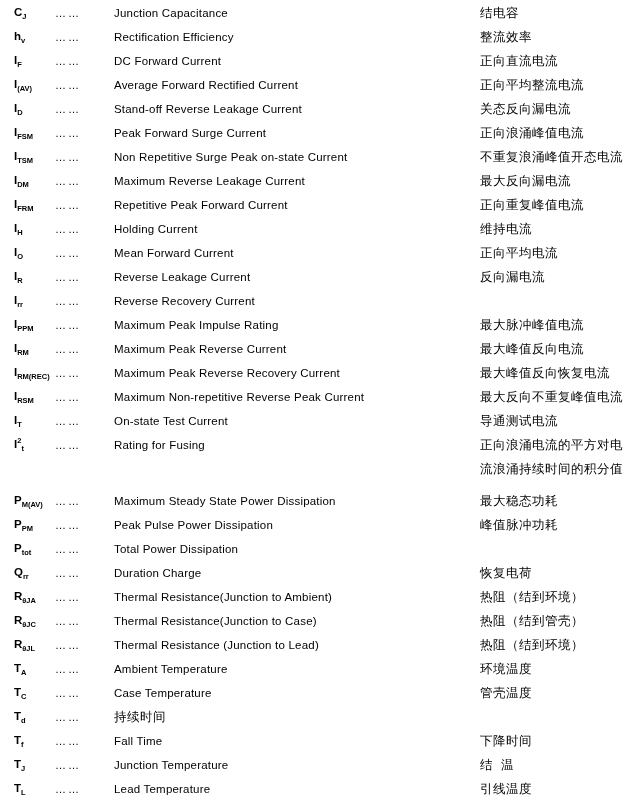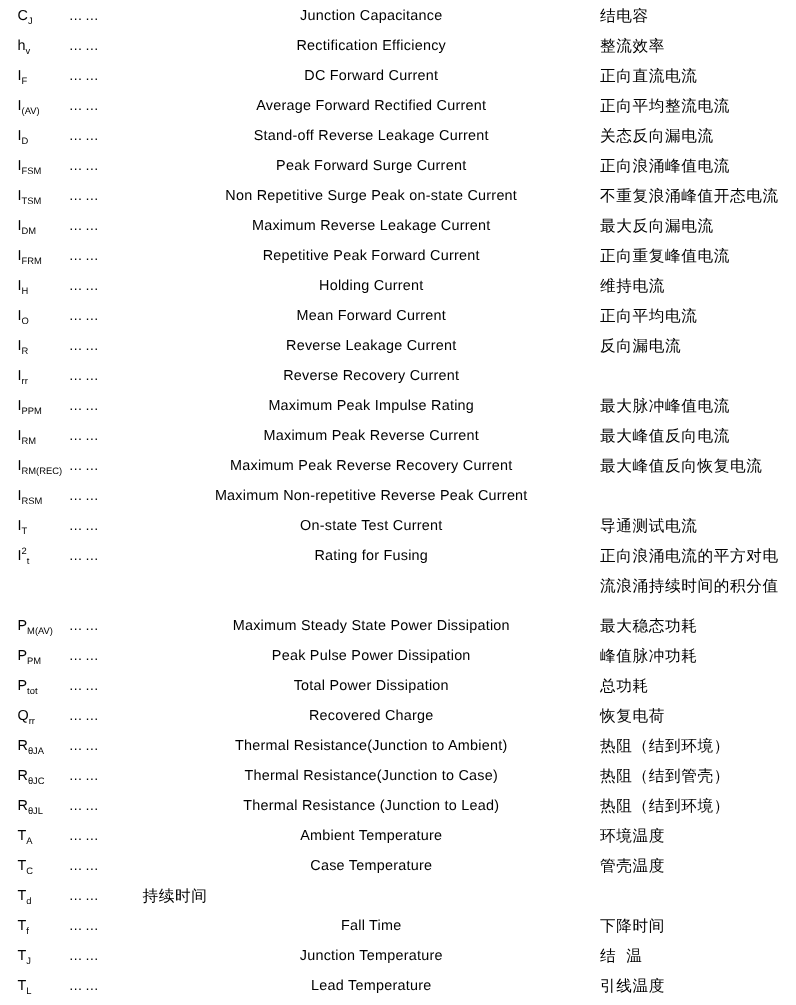--- a/index.html
+++ b/index.html
@@ -8,25 +8,25 @@
     font-family:"Liberation Sans", sans-serif; color:#000;
   }
   .page { padding:1px 0 0 14px; }
   .row {
     display:grid;
     grid-template-columns:41px 59px 366px 1fr;
     height:24px;
     align-items:center;
   }
   .row.gap { margin-top:8px; }
-  .sym { font-size:11.5px; white-space:nowrap; line-height:1; }
+  .sym { font-size:11.5px; white-space:nowrap; line-height:1;font-weight:bold; }
   .sym .sym-sup { font-size:7.5px; vertical-align:super; }
   .sym .sym-sub { font-size:7.5px; vertical-align:sub; }
   .dots { font-size:11px; letter-spacing:2px; white-space:nowrap; }
-  .en { font-size:11.5px; letter-spacing:0.2px; white-space:nowrap;text-align:center; }
+  .en { font-size:11.5px; letter-spacing:0.2px; white-space:nowrap; }
   .zh { font-size:12.5px; letter-spacing:0.5px; white-space:nowrap;font-family:Liberation Mono, monospace; }
 </style>
 </head>
 <body>
 
 <div class="page">
   <div id="glossary-host">
       <div class="row">
     <span class="sym"><span class="sym-main">C</span><sup class="sym-sup"></sup><sub class="sym-sub">J</sub></span>
     <span class="dots">……</span>
@@ -119,20 +119,21 @@
       <div class="row">
     <span class="sym"><span class="sym-main">I</span><sup class="sym-sup"></sup><sub class="sym-sub">RM(REC)</sub></span>
     <span class="dots">……</span>
     <span class="en">Maximum Peak Reverse Recovery Current</span>
     <span class="zh">最大峰值反向恢复电流</span>
   </div>
       <div class="row">
     <span class="sym"><span class="sym-main">I</span><sup class="sym-sup"></sup><sub class="sym-sub">RSM</sub></span>
     <span class="dots">……</span>
     <span class="en">Maximum Non-repetitive Reverse Peak Current</span>
+    <span class="zh">最大反向不重复峰值电流</span>
   </div>
       <div class="row">
     <span class="sym"><span class="sym-main">I</span><sup class="sym-sup"></sup><sub class="sym-sub">T</sub></span>
     <span class="dots">……</span>
     <span class="en">On-state Test Current</span>
     <span class="zh">导通测试电流</span>
   </div>
       <div class="row">
     <span class="sym"><span class="sym-main">I</span><sup class="sym-sup">2</sup><sub class="sym-sub">t</sub></span>
     <span class="dots">……</span>
@@ -154,26 +155,25 @@
       <div class="row">
     <span class="sym"><span class="sym-main">P</span><sup class="sym-sup"></sup><sub class="sym-sub">PM</sub></span>
     <span class="dots">……</span>
     <span class="en">Peak Pulse Power Dissipation</span>
     <span class="zh">峰值脉冲功耗</span>
   </div>
       <div class="row">
     <span class="sym"><span class="sym-main">P</span><sup class="sym-sup"></sup><sub class="sym-sub">tot</sub></span>
     <span class="dots">……</span>
     <span class="en">Total Power Dissipation</span>
-    <span class="zh">总功耗</span>
   </div>
       <div class="row">
     <span class="sym"><span class="sym-main">Q</span><sup class="sym-sup"></sup><sub class="sym-sub">rr</sub></span>
     <span class="dots">……</span>
-    <span class="en">Recovered Charge</span>
+    <span class="en">Duration Charge</span>
     <span class="zh">恢复电荷</span>
   </div>
       <div class="row">
     <span class="sym"><span class="sym-main">R</span><sup class="sym-sup"></sup><sub class="sym-sub">θJA</sub></span>
     <span class="dots">……</span>
     <span class="en">Thermal Resistance(Junction to Ambient)</span>
     <span class="zh">热阻（结到环境）</span>
   </div>
       <div class="row">
     <span class="sym"><span class="sym-main">R</span><sup class="sym-sup"></sup><sub class="sym-sub">θJC</sub></span>

